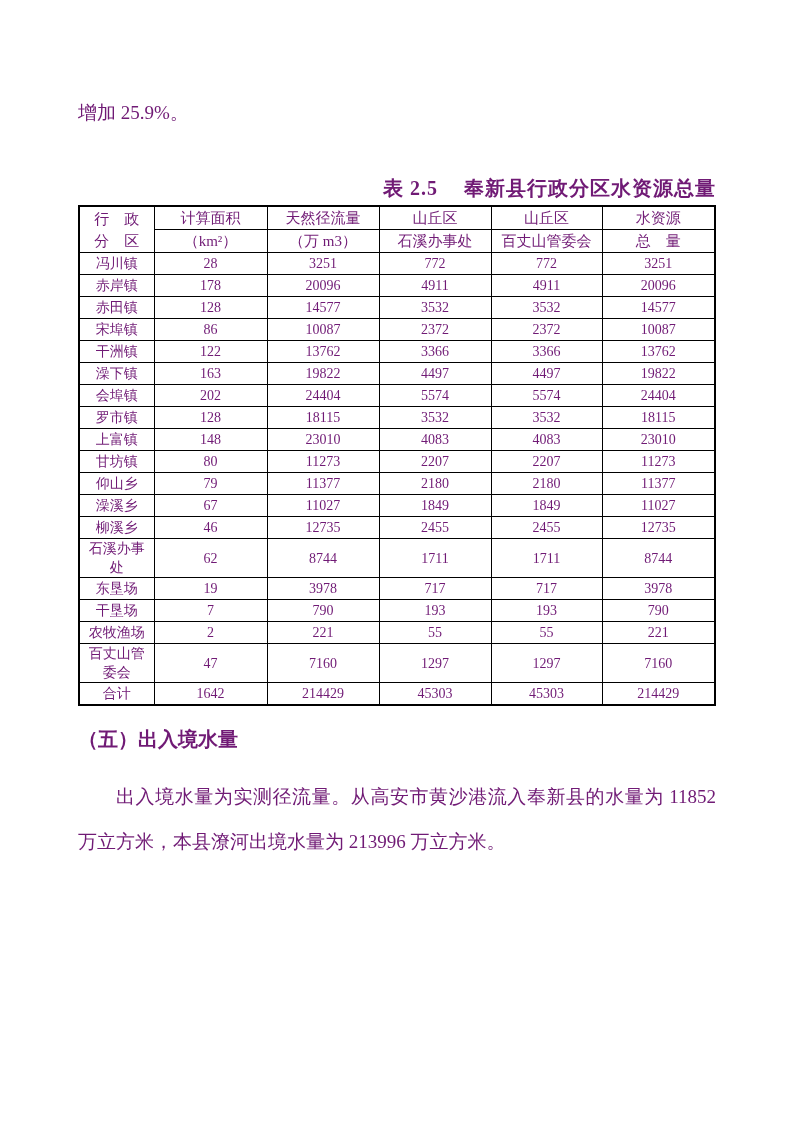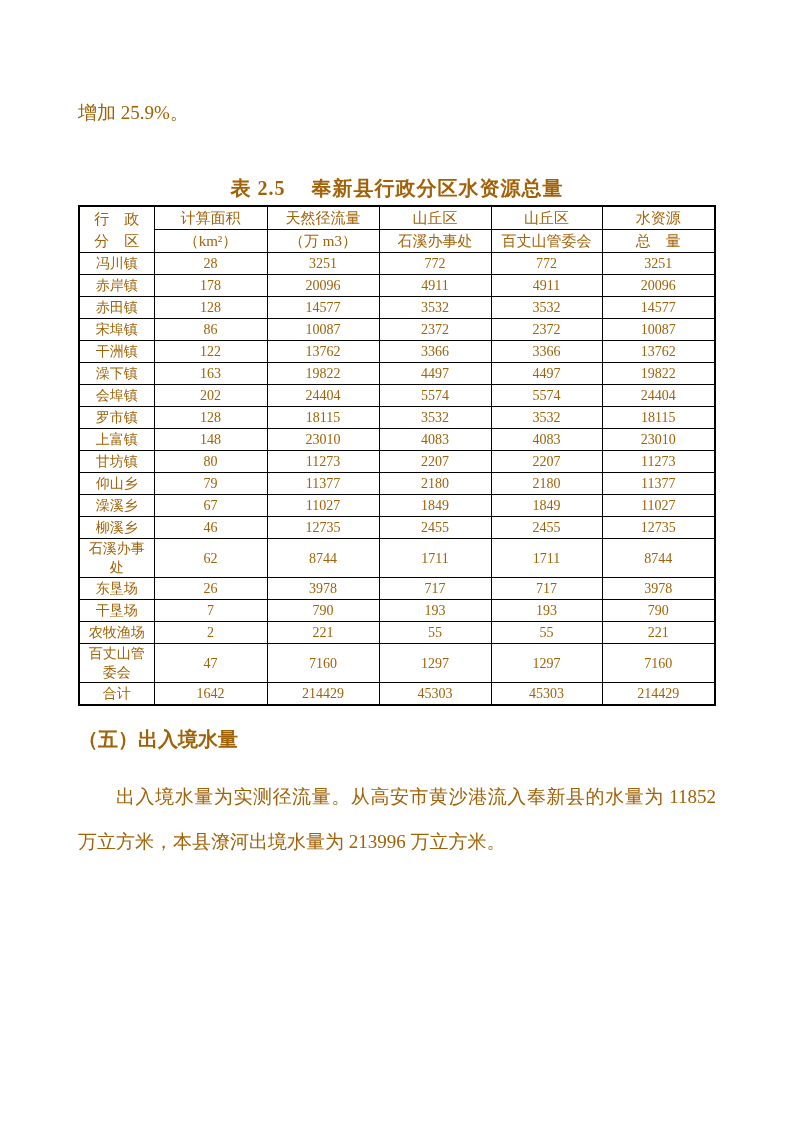--- a/index.html
+++ b/index.html
@@ -9,31 +9,31 @@
   }
   .page {
     position: relative;
     width: 793px;
     height: 1122px;
     background: #ffffff;
     box-sizing: border-box;
     padding: 0 77px 0 78px;
     overflow: hidden;
     font-family: "Liberation Serif", "DejaVu Serif", serif;
-    color: #a16207;
+    color: #701a75;
   }
   .intro {
     margin: 0;
     padding-top: 101px;
     font-size: 19px;
     line-height: 23px;
   }
   .caption {
     margin-top: 52px;
-    text-align: center;
+    text-align: right;
     font-weight: bold;
     font-size: 20px;
     line-height: 24px;
     letter-spacing: 1px;
   }
   .caption .prefix {
     margin-right: 26px;
   }
   .unit {
     margin-top: 8px;
@@ -235,21 +235,21 @@
         <tr>
           <td>石溪办事处</td>
           <td>62</td>
           <td>8744</td>
           <td>1711</td>
           <td>1711</td>
           <td>8744</td>
         </tr>
         <tr>
           <td>东垦场</td>
-          <td>26</td>
+          <td>19</td>
           <td>3978</td>
           <td>717</td>
           <td>717</td>
           <td>3978</td>
         </tr>
         <tr>
           <td>干垦场</td>
           <td>7</td>
           <td>790</td>
           <td>193</td>

